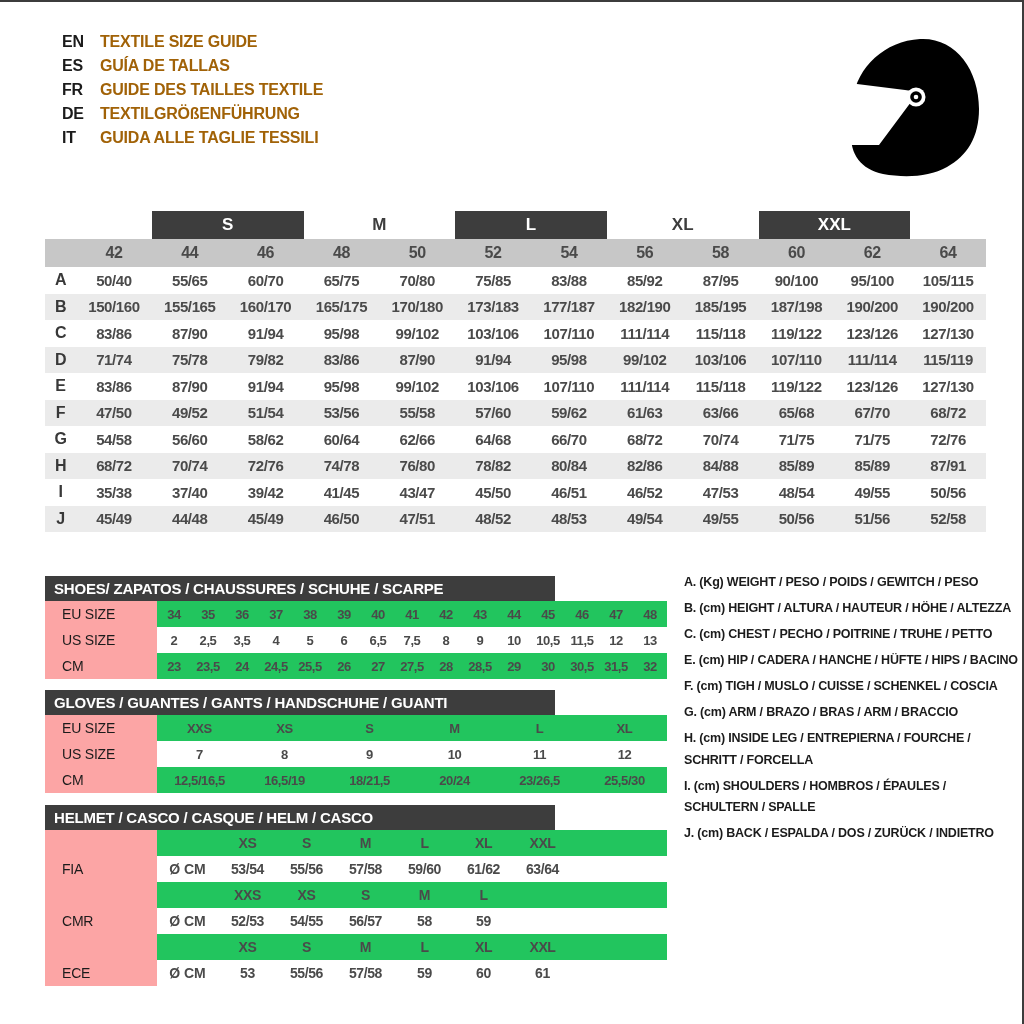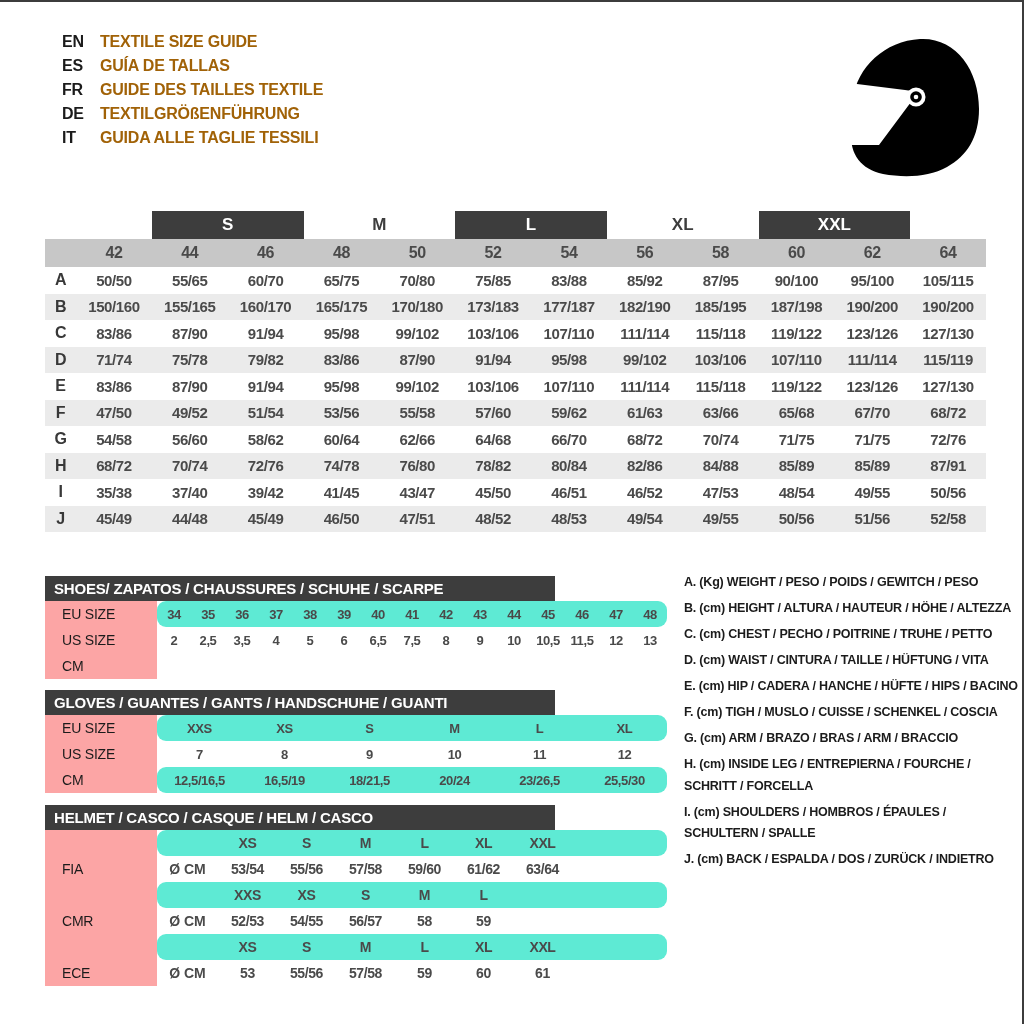--- a/index.html
+++ b/index.html
@@ -42,21 +42,21 @@
   .helmet-table { top:805px; }
   .bar {
     width:510px; height:25px; box-sizing:border-box;
     background:#3d3d3d; color:#fff; font-weight:bold; font-size:15px;
     display:flex; align-items:center; padding-left:9px; letter-spacing:-0.2px;
   }
   .s-row { display:flex; height:26px; align-items:stretch; }
   .s-label { width:112px; box-sizing:border-box; padding-left:17px; display:flex; align-items:center;
              font-weight:normal; font-size:14px; color:#1b1b1b; letter-spacing:-0.2px; background:#fca5a5; }
   .s-area { width:510px; display:flex; }
-  .s-area.gray { background:#5eead4;border-radius:9px; }
+  .s-area.gray { background:#22c55e; }
   .s-cell { flex:1; display:flex; align-items:center; justify-content:center;
             font-weight:bold; font-size:13px; color:#4a4a4a; letter-spacing:-0.4px; }
   .h-unit { width:61px; display:flex; align-items:center; justify-content:center;
             font-weight:bold; font-size:14px; color:#4a4a4a; }
   .h-cell { width:59px; display:flex; align-items:center; justify-content:center;
             font-weight:bold; font-size:14px; color:#4a4a4a; letter-spacing:-0.4px; }
   .h-fill { flex:1; }
 
   
   .legend { position:absolute; left:684px; top:572px; width:336px; }
@@ -120,21 +120,21 @@
         <div class="cell num-cell">52</div>
         <div class="cell num-cell">54</div>
         <div class="cell num-cell">56</div>
         <div class="cell num-cell">58</div>
         <div class="cell num-cell">60</div>
         <div class="cell num-cell">62</div>
         <div class="cell num-cell">64</div>
       </div>
       <div class="grid row-data">
         <div class="cell letter-cell">A</div>
-        <div class="cell">50/50</div>
+        <div class="cell">50/40</div>
         <div class="cell">55/65</div>
         <div class="cell">60/70</div>
         <div class="cell">65/75</div>
         <div class="cell">70/80</div>
         <div class="cell">75/85</div>
         <div class="cell">83/88</div>
         <div class="cell">85/92</div>
         <div class="cell">87/95</div>
         <div class="cell">90/100</div>
         <div class="cell">95/100</div>
@@ -317,20 +317,37 @@
             <div class="s-cell">9</div>
             <div class="s-cell">10</div>
             <div class="s-cell">10,5</div>
             <div class="s-cell">11,5</div>
             <div class="s-cell">12</div>
             <div class="s-cell">13</div>
           </div>
         </div>
         <div class="s-row">
           <div class="s-label">CM</div>
+          <div class="s-area gray">
+            <div class="s-cell">23</div>
+            <div class="s-cell">23,5</div>
+            <div class="s-cell">24</div>
+            <div class="s-cell">24,5</div>
+            <div class="s-cell">25,5</div>
+            <div class="s-cell">26</div>
+            <div class="s-cell">27</div>
+            <div class="s-cell">27,5</div>
+            <div class="s-cell">28</div>
+            <div class="s-cell">28,5</div>
+            <div class="s-cell">29</div>
+            <div class="s-cell">30</div>
+            <div class="s-cell">30,5</div>
+            <div class="s-cell">31,5</div>
+            <div class="s-cell">32</div>
+          </div>
         </div>
       </div>
   </div>
 
   <div class="sub-table gloves-table">
     <div class="bar">
       <span>GLOVES / GUANTES / GANTS / HANDSCHUHE / GUANTI</span>
     </div>
     <div>
         <div class="s-row">
@@ -459,23 +476,20 @@
       <div class="legend-item">
         <div class="legend-line">A. (Kg) WEIGHT / PESO / POIDS / GEWITCH / PESO</div>
       </div>
       <div class="legend-item">
         <div class="legend-line">B. (cm) HEIGHT / ALTURA / HAUTEUR / HÖHE / ALTEZZA</div>
       </div>
       <div class="legend-item">
         <div class="legend-line">C. (cm) CHEST / PECHO / POITRINE / TRUHE / PETTO</div>
       </div>
       <div class="legend-item">
-        <div class="legend-line">D. (cm) WAIST / CINTURA / TAILLE / HÜFTUNG / VITA</div>
-      </div>
-      <div class="legend-item">
         <div class="legend-line">E. (cm) HIP / CADERA / HANCHE / HÜFTE / HIPS / BACINO</div>
       </div>
       <div class="legend-item">
         <div class="legend-line">F. (cm) TIGH / MUSLO / CUISSE / SCHENKEL / COSCIA</div>
       </div>
       <div class="legend-item">
         <div class="legend-line">G. (cm) ARM / BRAZO / BRAS / ARM / BRACCIO</div>
       </div>
       <div class="legend-item">
         <div class="legend-line">H. (cm) INSIDE LEG / ENTREPIERNA / FOURCHE /</div>

